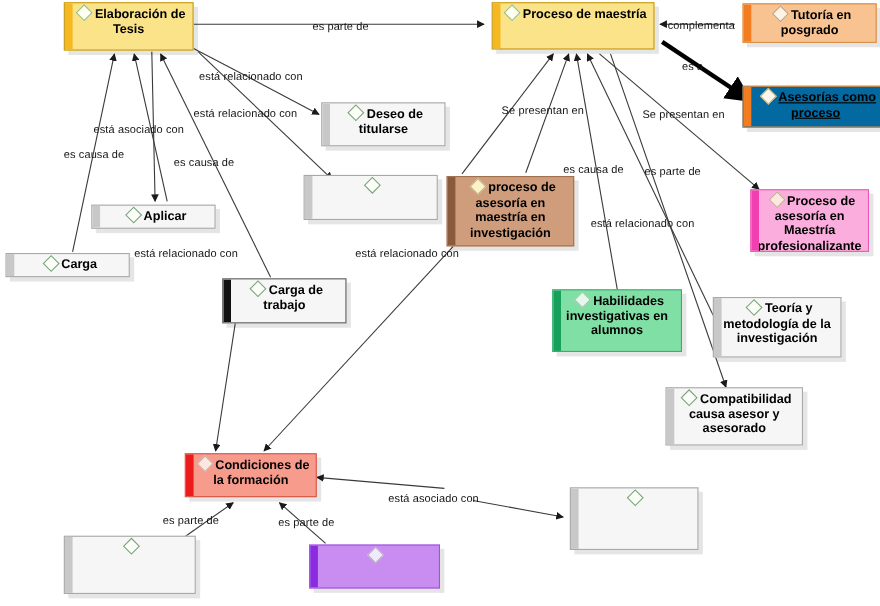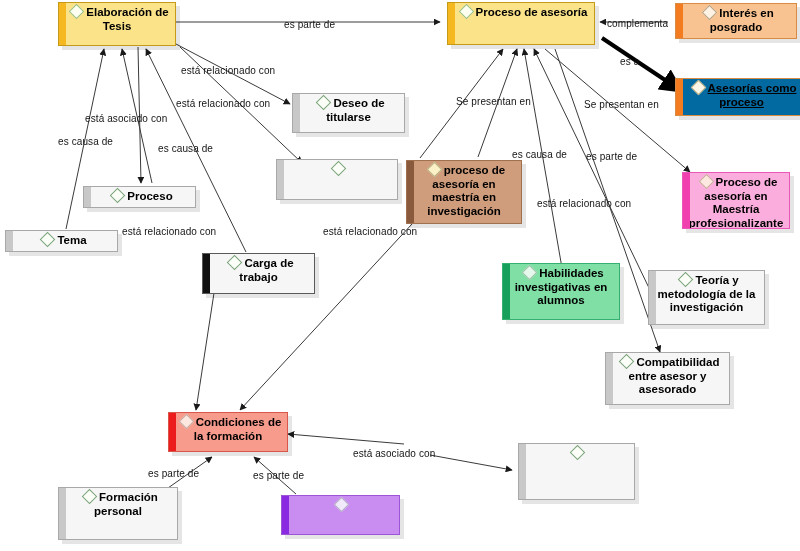--- a/index.html
+++ b/index.html
@@ -108,51 +108,51 @@
         <path d="M 296 494 L 254 457" fill="none" stroke="#3a3a3a" stroke-width="1" marker-end="url(#arrow)"></path>
         <path d="M 404 444 L 288 434" fill="none" stroke="#3a3a3a" stroke-width="1" marker-end="url(#arrow)"></path>
         <path d="M 430 455 L 512 470" fill="none" stroke="#3a3a3a" stroke-width="1" marker-end="url(#arrow)"></path>
       </g>
   </svg>
 
   <div id="nodes-layer">
       <div class="shadow" style="left: 62px; top: 6px; width: 118px; height: 44px;"></div>
       <div class="node" style="left: 58px; top: 2px; width: 118px; height: 44px; background: rgb(251, 227, 138); border-color: rgb(197, 154, 24);"><div class="stripe" style="background: rgb(245, 184, 32);"></div><span class="diamond" style="background: rgb(253, 255, 240); border-color: rgb(155, 191, 126);"></span><span class="nlabel">Elaboración de Tesis</span></div>
       <div class="shadow" style="left: 451px; top: 6px; width: 148px; height: 43px;"></div>
-      <div class="node" style="left: 447px; top: 2px; width: 148px; height: 43px; background: rgb(251, 227, 138); border-color: rgb(197, 154, 24);"><div class="stripe" style="background: rgb(245, 184, 32);"></div><span class="diamond" style="background: rgb(253, 255, 240); border-color: rgb(155, 191, 126);"></span><span class="nlabel">Proceso de asesoría</span></div>
+      <div class="node" style="left: 447px; top: 2px; width: 148px; height: 43px; background: rgb(251, 227, 138); border-color: rgb(197, 154, 24);"><div class="stripe" style="background: rgb(245, 184, 32);"></div><span class="diamond" style="background: rgb(253, 255, 240); border-color: rgb(155, 191, 126);"></span><span class="nlabel">Proceso de maestría</span></div>
       <div class="shadow" style="left: 679px; top: 7px; width: 122px; height: 36px;"></div>
-      <div class="node" style="left: 675px; top: 3px; width: 122px; height: 36px; background: rgb(249, 195, 145); border-color: rgb(217, 139, 67);"><div class="stripe" style="background: rgb(243, 124, 32);"></div><span class="diamond" style="background: rgb(253, 242, 228); border-color: rgb(184, 161, 132);"></span><span class="nlabel">Interés en posgrado</span></div>
+      <div class="node" style="left: 675px; top: 3px; width: 122px; height: 36px; background: rgb(249, 195, 145); border-color: rgb(217, 139, 67);"><div class="stripe" style="background: rgb(243, 124, 32);"></div><span class="diamond" style="background: rgb(253, 242, 228); border-color: rgb(184, 161, 132);"></span><span class="nlabel">Tutoría en posgrado</span></div>
       <div class="shadow" style="left: 679px; top: 82px; width: 123px; height: 38px;"></div>
       <div class="node" style="left: 675px; top: 78px; width: 133px; height: 38px; background: #0369a1; border-color: rgb(217, 139, 67); text-decoration: underline;"><div class="stripe" style="background: rgb(243, 124, 32);"></div><span class="diamond" style="background: rgb(253, 247, 234); border-color: rgb(184, 177, 132);"></span><span class="nlabel">Asesorías como proceso</span></div>
       <div class="shadow" style="left: 686px; top: 176px; width: 108px; height: 57px;"></div>
       <div class="node" style="left: 682px; top: 172px; width: 108px; height: 57px; background: rgb(251, 174, 221); border-color: rgb(234, 87, 184);"><div class="stripe" style="background: rgb(242, 63, 176);"></div><span class="diamond" style="background: rgb(253, 232, 224); border-color: rgb(201, 169, 160);"></span><span class="nlabel">Proceso de asesoría en Maestría profesionalizante</span></div>
       <div class="shadow" style="left: 296px; top: 97px; width: 113px; height: 40px;"></div>
       <div class="node" style="left: 292px; top: 93px; width: 113px; height: 40px; background: rgb(246, 246, 246); border-color: rgb(168, 168, 168);"><div class="stripe" style="background: rgb(200, 200, 200);"></div><span class="diamond" style="background: rgb(251, 255, 248); border-color: rgb(122, 163, 122);"></span><span class="nlabel">Deseo de titularse</span></div>
       <div class="shadow" style="left: 280px; top: 163px; width: 122px; height: 41px;"></div>
       <div class="node" style="left: 276px; top: 159px; width: 122px; height: 41px; background: rgb(246, 246, 246); border-color: rgb(168, 168, 168);"><div class="stripe" style="background: rgb(200, 200, 200);"></div><span class="diamond" style="background: rgb(251, 255, 248); border-color: rgb(122, 163, 122);"></span></div>
       <div class="shadow" style="left: 87px; top: 190px; width: 113px; height: 22px;"></div>
-      <div class="node" style="left: 83px; top: 186px; width: 113px; height: 22px; background: rgb(246, 246, 246); border-color: rgb(168, 168, 168);"><div class="stripe" style="background: rgb(200, 200, 200);"></div><span class="diamond" style="background: rgb(251, 255, 248); border-color: rgb(122, 163, 122);"></span><span class="nlabel">Proceso</span></div>
+      <div class="node" style="left: 83px; top: 186px; width: 113px; height: 22px; background: rgb(246, 246, 246); border-color: rgb(168, 168, 168);"><div class="stripe" style="background: rgb(200, 200, 200);"></div><span class="diamond" style="background: rgb(251, 255, 248); border-color: rgb(122, 163, 122);"></span><span class="nlabel">Aplicar</span></div>
       <div class="shadow" style="left: 9px; top: 234px; width: 113px; height: 22px;"></div>
-      <div class="node" style="left: 5px; top: 230px; width: 113px; height: 22px; background: rgb(246, 246, 246); border-color: rgb(168, 168, 168);"><div class="stripe" style="background: rgb(200, 200, 200);"></div><span class="diamond" style="background: rgb(251, 255, 248); border-color: rgb(122, 163, 122);"></span><span class="nlabel">Tema</span></div>
+      <div class="node" style="left: 5px; top: 230px; width: 113px; height: 22px; background: rgb(246, 246, 246); border-color: rgb(168, 168, 168);"><div class="stripe" style="background: rgb(200, 200, 200);"></div><span class="diamond" style="background: rgb(251, 255, 248); border-color: rgb(122, 163, 122);"></span><span class="nlabel">Carga</span></div>
       <div class="shadow" style="left: 206px; top: 257px; width: 113px; height: 41px;"></div>
       <div class="node" style="left: 202px; top: 253px; width: 113px; height: 41px; background: rgb(246, 246, 246); border-color: rgb(90, 90, 90);"><div class="stripe" style="background: rgb(17, 17, 17);"></div><span class="diamond" style="background: rgb(251, 255, 248); border-color: rgb(122, 163, 122);"></span><span class="nlabel">Carga de trabajo</span></div>
       <div class="shadow" style="left: 410px; top: 164px; width: 116px; height: 64px;"></div>
       <div class="node" style="left: 406px; top: 160px; width: 116px; height: 64px; background: rgb(207, 157, 124); border-color: rgb(160, 113, 79);"><div class="stripe" style="background: rgb(138, 90, 60);"></div><span class="diamond" style="background: rgb(253, 241, 200); border-color: rgb(184, 177, 132);"></span><span class="nlabel">proceso de asesoría en maestría en investigación</span></div>
       <div class="shadow" style="left: 506px; top: 267px; width: 118px; height: 57px;"></div>
       <div class="node" style="left: 502px; top: 263px; width: 118px; height: 57px; background: rgb(128, 223, 164); border-color: rgb(54, 176, 112);"><div class="stripe" style="background: rgb(23, 160, 91);"></div><span class="diamond" style="background: rgb(230, 247, 236); border-color: rgb(156, 196, 168);"></span><span class="nlabel">Habilidades investigativas en alumnos</span></div>
       <div class="shadow" style="left: 652px; top: 274px; width: 117px; height: 55px;"></div>
       <div class="node" style="left: 648px; top: 270px; width: 117px; height: 55px; background: rgb(246, 246, 246); border-color: rgb(168, 168, 168);"><div class="stripe" style="background: rgb(200, 200, 200);"></div><span class="diamond" style="background: rgb(251, 255, 248); border-color: rgb(122, 163, 122);"></span><span class="nlabel">Teoría y metodología de la investigación</span></div>
       <div class="shadow" style="left: 609px; top: 356px; width: 125px; height: 53px;"></div>
-      <div class="node" style="left: 605px; top: 352px; width: 125px; height: 53px; background: rgb(246, 246, 246); border-color: rgb(168, 168, 168);"><div class="stripe" style="background: rgb(200, 200, 200);"></div><span class="diamond" style="background: rgb(251, 255, 248); border-color: rgb(122, 163, 122);"></span><span class="nlabel">Compatibilidad entre asesor y asesorado</span></div>
+      <div class="node" style="left: 605px; top: 352px; width: 125px; height: 53px; background: rgb(246, 246, 246); border-color: rgb(168, 168, 168);"><div class="stripe" style="background: rgb(200, 200, 200);"></div><span class="diamond" style="background: rgb(251, 255, 248); border-color: rgb(122, 163, 122);"></span><span class="nlabel">Compatibilidad causa asesor y asesorado</span></div>
       <div class="shadow" style="left: 172px; top: 416px; width: 120px; height: 40px;"></div>
       <div class="node" style="left: 168px; top: 412px; width: 120px; height: 40px; background: rgb(247, 155, 140); border-color: rgb(217, 86, 74);"><div class="stripe" style="background: rgb(237, 28, 28);"></div><span class="diamond" style="background: rgb(253, 232, 224); border-color: rgb(201, 169, 160);"></span><span class="nlabel">Condiciones de la formación</span></div>
       <div class="shadow" style="left: 522px; top: 447px; width: 117px; height: 57px;"></div>
       <div class="node" style="left: 518px; top: 443px; width: 117px; height: 57px; background: rgb(246, 246, 246); border-color: rgb(168, 168, 168);"><div class="stripe" style="background: rgb(200, 200, 200);"></div><span class="diamond" style="background: rgb(251, 255, 248); border-color: rgb(122, 163, 122);"></span></div>
       <div class="shadow" style="left: 62px; top: 491px; width: 120px; height: 53px;"></div>
-      <div class="node" style="left: 58px; top: 487px; width: 120px; height: 53px; background: rgb(246, 246, 246); border-color: rgb(168, 168, 168);"><div class="stripe" style="background: rgb(200, 200, 200);"></div><span class="diamond" style="background: rgb(251, 255, 248); border-color: rgb(122, 163, 122);"></span><span class="nlabel">Formación personal</span></div>
+      <div class="node" style="left: 58px; top: 487px; width: 120px; height: 53px; background: rgb(246, 246, 246); border-color: rgb(168, 168, 168);"><div class="stripe" style="background: rgb(200, 200, 200);"></div><span class="diamond" style="background: rgb(251, 255, 248); border-color: rgb(122, 163, 122);"></span></div>
       <div class="shadow" style="left: 285px; top: 499px; width: 119px; height: 40px;"></div>
       <div class="node" style="left: 281px; top: 495px; width: 119px; height: 40px; background: rgb(201, 141, 242); border-color: rgb(157, 85, 216);"><div class="stripe" style="background: rgb(138, 43, 226);"></div><span class="diamond" style="background: rgb(241, 234, 251); border-color: rgb(181, 170, 196);"></span></div>
     </div>
   <div id="labels-layer">
       <div class="edge-label" style="left: 284px; top: 19px;">es parte de</div>
       <div class="edge-label" style="left: 607px; top: 18px;">complementa</div>
       <div class="edge-label" style="left: 620px; top: 56px;">es a</div>
       <div class="edge-label" style="left: 181px; top: 65px;">está relacionado con</div>
       <div class="edge-label" style="left: 176px; top: 98px;">está relacionado con</div>
       <div class="edge-label" style="left: 85px; top: 113px;">está asociado con</div>

